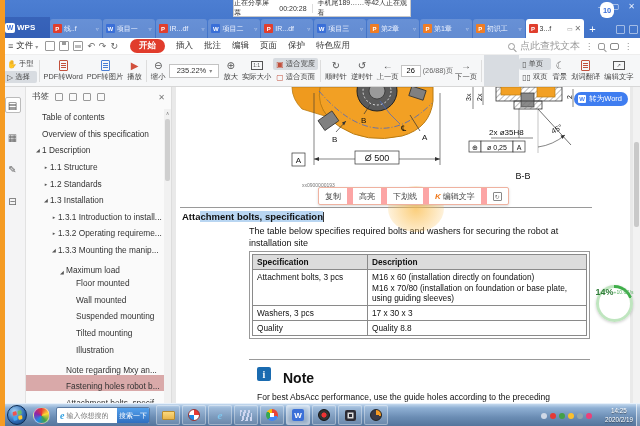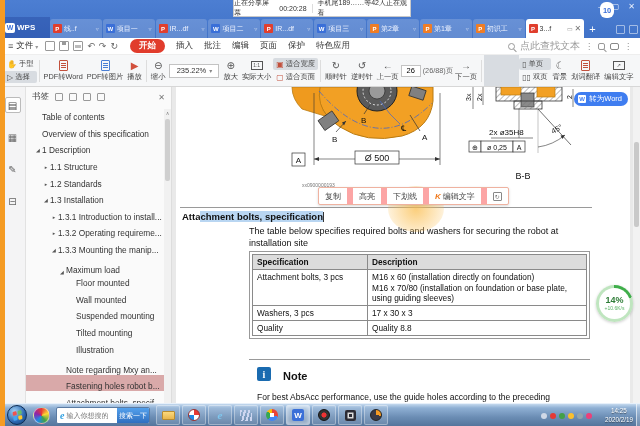--- a/index.html
+++ b/index.html
@@ -132,31 +132,31 @@
   table.spec th,table.spec td{border:1px solid #8a8a8a;padding:2px 4px;text-align:left;vertical-align:top;}
   table.spec th{background:#dcdcdc;font-weight:bold;}
   td.c1{width:115px;}
   .d2{margin-top:1px;}
 
   .note{position:absolute;left:73px;top:272px;width:341px;}
   .note-sep{border-top:1px solid #999;}
   .note-ic{position:absolute;left:8px;top:8px;width:14px;height:14px;background:#1a6bb0;border-radius:2px;
     color:#fff;font-size:10px;font-weight:bold;font-family:"Liberation Serif","DejaVu Serif",serif;
     display:flex;align-items:center;justify-content:center;}
-  .note-title{position:absolute;left:34px;top:11px;font-size:11px;font-weight:bold;color:#111;}
+  .note-title{position:absolute;left:34px;top:11px;font-size:14px;font-weight:bold;color:#111;}
   .note-body{position:absolute;left:8px;top:33px;width:326px;font-size:8.5px;color:#111;}
 
   .to-word{position:absolute;right:12px;top:5px;height:14px;padding:0 6px 0 4px;background:#3f7df0;border-radius:8px;
     color:#fff;font-size:7.5px;display:flex;align-items:center;gap:3px;z-index:5;}
   .tw-ic{width:8px;height:8px;background:#fff;border-radius:1px;color:#3f7df0;font-size:6px;font-weight:bold;
     display:flex;align-items:center;justify-content:center;}
   .ring{position:absolute;right:7px;top:198px;width:37px;height:37px;border-radius:50%;
     background:conic-gradient(#3fae4a 0 70deg,#bfe5bf 70deg 360deg);box-shadow:0 1px 3px rgba(0,0,0,.2);z-index:5;}
-  .ring-in{position:absolute;inset:3px;background:#fff;border-radius:50%;display:flex;flex-direction:column;
-    align-items:center;justify-content:center;line-height:8px;}
+  .ring-in{position:absolute;inset:3px;background:#fff;border-radius:50%;display:flex;flex-direction:row;
+    justify-content:center;line-height:8px;}
   .ring-pct{font-size:9px;color:#2f7d38;font-weight:bold;}
   .ring-spd{font-size:5px;color:#58b263;}
 
   
   .taskbar{position:absolute;left:0;bottom:0;width:640px;height:23px;z-index:50;
     background:linear-gradient(180deg,#c3d8ee 0%,#8fb0d4 18%,#6b8db4 60%,#55759c 100%);
     border-top:1px solid #e7f0fa;}
   .orb{position:absolute;left:7px;top:1px;width:20px;height:20px;border-radius:50%;
     background:radial-gradient(circle at 35% 30%,#9fd0f5,#2b67b0 60%,#123c70);border:1px solid #0d2d55;}
   .flag{position:absolute;left:5px;top:5px;display:grid;grid-template-columns:4px 4px;grid-template-rows:4px 4px;

